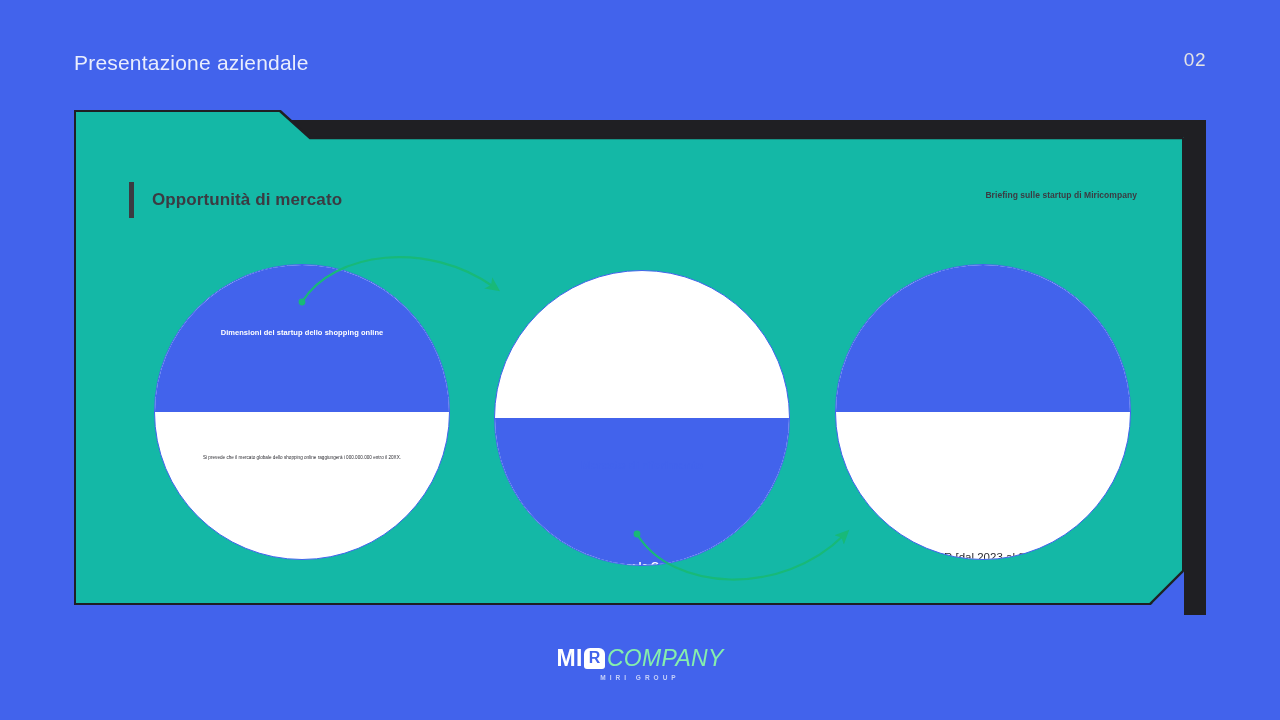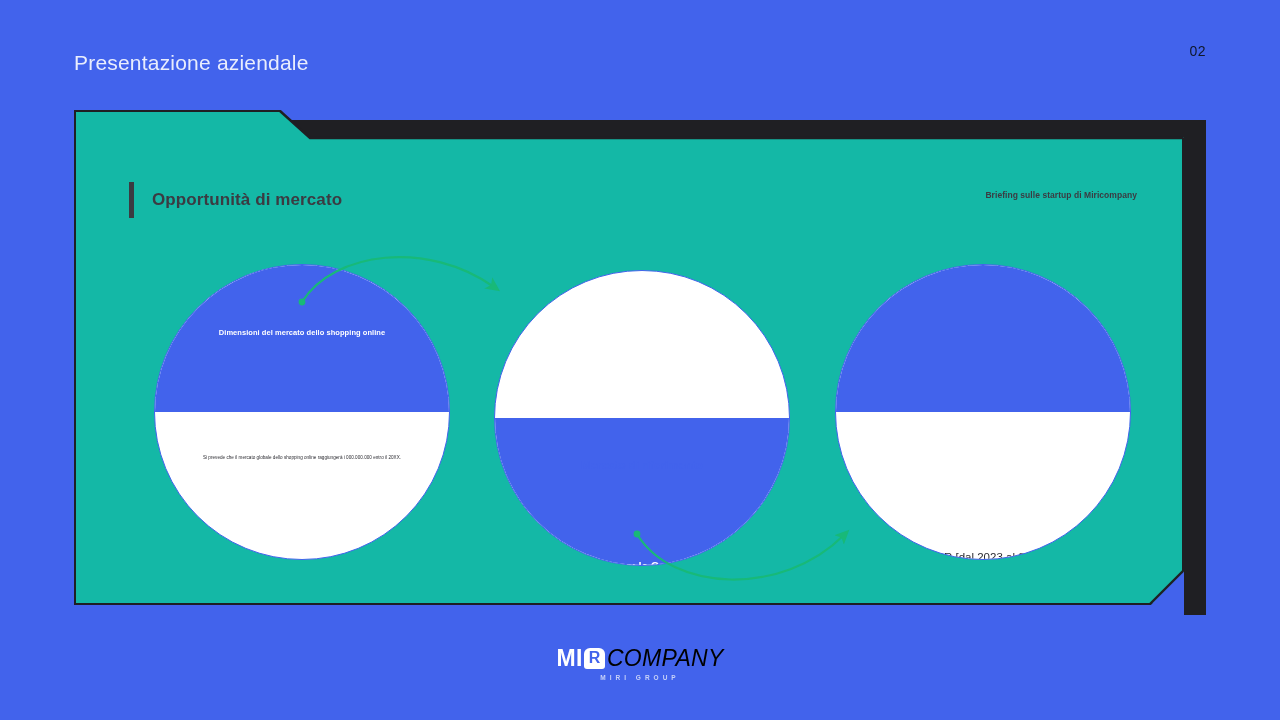--- a/index.html
+++ b/index.html
@@ -38,24 +38,24 @@
     font-size: 21px;
     font-weight: 400;
     color: #e9edfd;
     letter-spacing: 0.2px;
     line-height: 26px;
     white-space: nowrap;
   }
   .header-page-number {
     position: absolute;
     right: 74px;
-    top: 39px;
-    font-size: 14px;
+    top: 48px;
+    font-size: 19px;
     font-weight: 400;
-    color: #0f172a;
+    color: #e5e5e5;
     letter-spacing: 0.5px;
     line-height: 24px;
   }
 
   
   .card-wrap {
     position: absolute;
     left: 74px;
     top: 110px;
     width: 1132px;
@@ -293,21 +293,21 @@
     color: #4263ec;
     font-size: 16px;
     font-weight: bold;
     margin: 0 1px;
     line-height: 16px;
   }
   .logo-company {
     font-size: 23px;
     font-weight: 400;
     font-style: italic;
-    color: #000000;
+    color: #86efac;
     letter-spacing: 0.3px;
     line-height: 23px;
     margin-left: 1px;
   }
   .logo-sub {
     margin-top: 2px;
     font-size: 6.5px;
     font-weight: bold;
     color: #c8d2f8;
     letter-spacing: 4px;
@@ -333,21 +333,21 @@
       <div class="card-inner">
 
         <div class="card-accent-bar"></div>
         <div class="card-title">Opportunità di mercato</div>
         <div class="card-eyebrow">Briefing sulle startup di Miricompany</div>
 
         <div class="circles-layer">
 
           <div class="circle c1">
             <div class="half top"></div>
-            <div class="circle-text title-1">Dimensioni del mercato dello shopping online</div>
+            <div class="circle-text title-1">Dimensioni del startup dello shopping online</div>
             <div class="circle-text body-1">Si prevede che il mercato globale dello shopping online raggiungerà i 000.000.000 entro il 20XX.</div>
           </div>
 
           <div class="circle c2">
             <div class="half bottom"></div>
             <div class="circle-text title-2">Mercato di riferimento</div>
             <div class="circle-text body-2">
               <span class="strong">Pubblico chiave: la Generazione MZ</span>
 
             </div>

